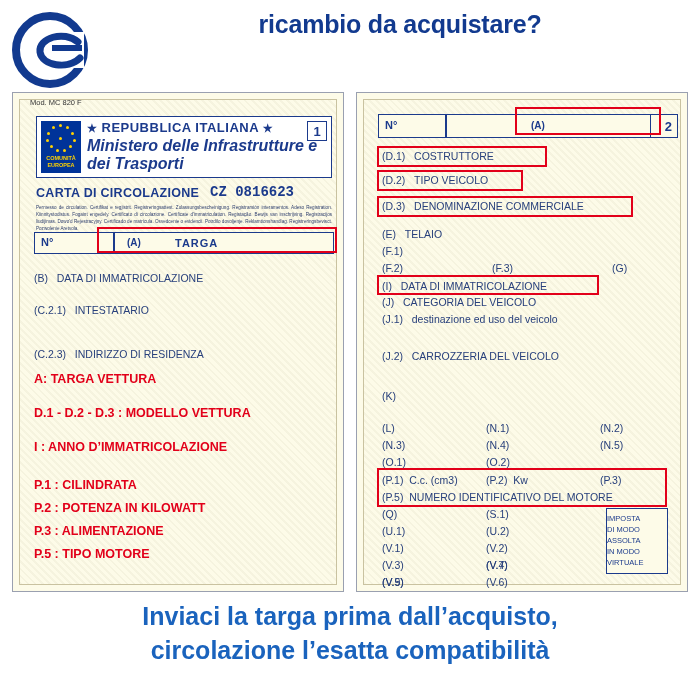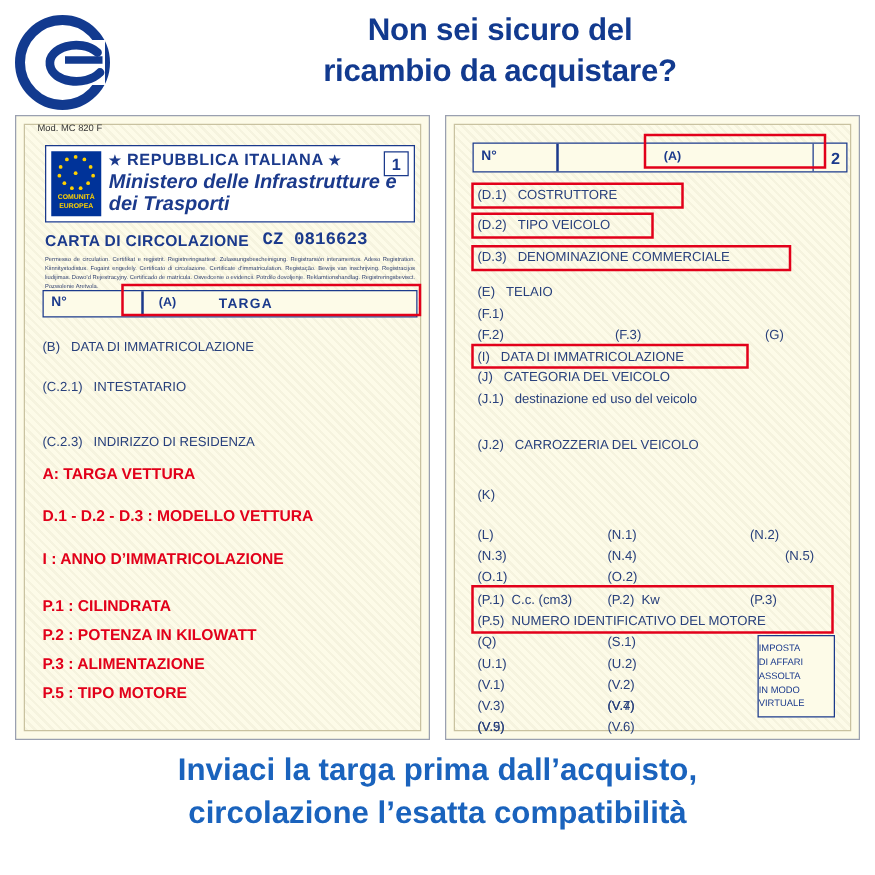--- a/index.html
+++ b/index.html
@@ -155,21 +155,20 @@
 <div class="header">
   <div class="logo">
     <svg width="76" height="76" viewBox="0 0 76 76">
       <circle cx="38" cy="38" r="34" fill="none" stroke="#123a8f" stroke-width="8"></circle>
       <rect x="38" y="20" width="34" height="36" fill="#ffffff"></rect>
       <path d="M66 30 C52 18, 26 26, 28 40 C30 54, 56 58, 68 46" fill="none" stroke="#123a8f" stroke-width="7" stroke-linecap="round"></path>
       <path d="M40 36 L70 36" stroke="#123a8f" stroke-width="6"></path>
     </svg>
   </div>
   <div class="headline">
-    <div>Non sei sicuro del</div>
     <div>ricambio da acquistare?</div>
   </div>
 </div>
 
 <div class="card left">
   <div class="card-inner">
     <div class="modlabel">Mod. MC 820 F</div>
 
     <div class="masthead">
       <div class="flag">
@@ -303,21 +302,21 @@
     </div>
     <div class="fline" style="left:236px;top:322px;">
       <span>(N.2)</span>
     </div>
     <div class="fline" style="left:18px;top:339px;">
       <span>(N.3)</span>
     </div>
     <div class="fline" style="left:122px;top:339px;">
       <span>(N.4)</span>
     </div>
-    <div class="fline" style="left:236px;top:339px;margin-left:28px;">
+    <div class="fline" style="left:236px;top:339px;">
       <span>(N.5)</span>
     </div>
     <div class="fline" style="left:18px;top:356px;">
       <span>(O.1)</span>
     </div>
     <div class="fline" style="left:122px;top:356px;">
       <span>(O.2)</span>
     </div>
 
     <div class="fline" style="left:18px;top:374px;">
@@ -403,21 +402,21 @@
     <div class="fline" style="left:18px;top:459px;"></div>
     <div class="fline" style="left:122px;top:459px;">
       <span>(V.7)</span>
     </div>
     <div class="fline" style="left:18px;top:476px;">
       <span>(V.9)</span>
     </div>
 
     <div class="bollo">
       <div>IMPOSTA</div>
-      <div>DI AFFARI</div>
+      <div>DI MODO</div>
       <div>ASSOLTA</div>
       <div>IN MODO</div>
       <div>VIRTUALE</div>
     </div>
   </div>
 
   <div class="redbox" style="left:158px;top:14px;width:146px;height:28px;"></div>
   <div class="redbox" style="left:20px;top:53px;width:170px;height:21px;"></div>
   <div class="redbox" style="left:20px;top:77px;width:146px;height:21px;"></div>
   <div class="redbox" style="left:20px;top:103px;width:256px;height:21px;"></div>

